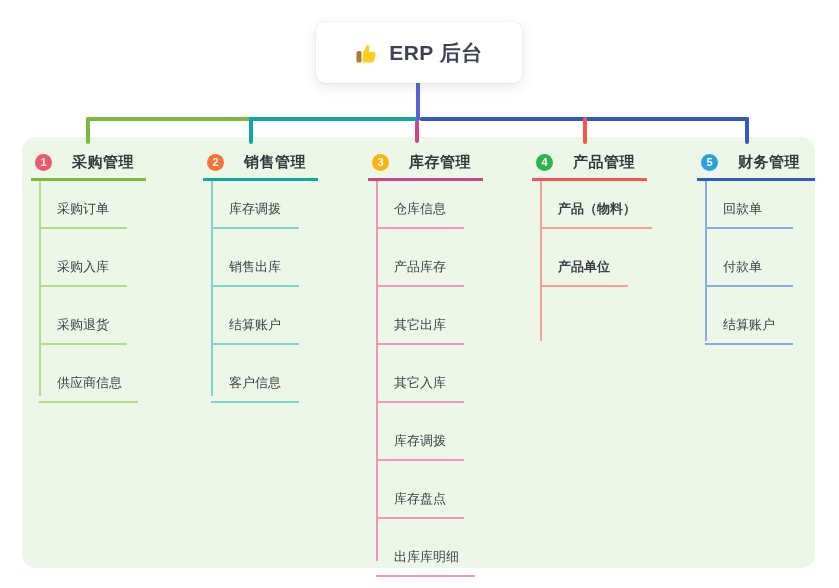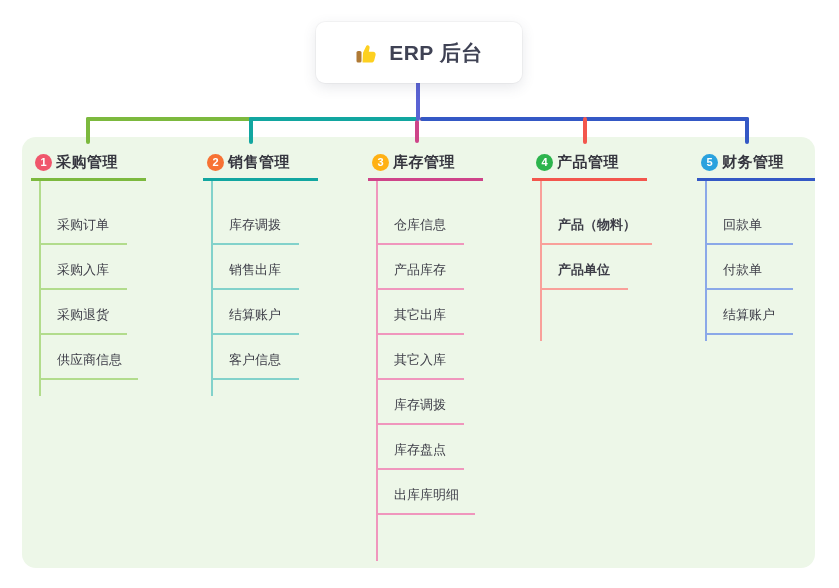--- a/index.html
+++ b/index.html
@@ -26,26 +26,26 @@
   .v-magenta{left:415px;top:120px;height:23px;background:#ce4489;}
   .v-red{left:583px;background:#f3564d;}
   .v-blue{left:745px;background:#3458c5;}
   .v-root{position:absolute;left:416px;top:81px;width:4px;height:40px;background:#5a63d4;border-radius:2px;z-index:2;}
 
   
   .branch{position:absolute;top:146px;width:115px;z-index:2;}
   .branch-header{display:flex;align-items:center;height:32px;border-bottom:3px solid;padding-left:4px;cursor:default;}
   .badge{flex:0 0 auto;width:17px;height:17px;border-radius:50%;color:#fff;font-size:11px;font-weight:600;
     display:inline-flex;align-items:center;justify-content:center;line-height:1;}
-  .branch-title{margin-left:4px;font-size:15px;font-weight:600;color:#36363f;white-space:nowrap;letter-spacing:.5px;}
+  .branch-title{margin-left:20px;font-size:15px;font-weight:600;color:#36363f;white-space:nowrap;letter-spacing:.5px;}
   .children{position:absolute;left:8px;top:35px;}
   .children::before{content:"";position:absolute;left:0;top:0;width:2px;}
-  .child{position:relative;height:45px;box-sizing:border-box;border-bottom:2px solid;display:flex;align-items:flex-end;
+  .child{position:relative;height:58px;box-sizing:border-box;border-bottom:2px solid;display:flex;align-items:flex-end;
     padding:0 16px 9px 18px;width:max-content;min-width:88px;font-size:13px;color:#3e3e48;white-space:nowrap;cursor:default;}
-  .child:first-child{height:64px;}
+  .child:first-child{height:48px;}
 
   .b1{left:31px;}
   .b1 .branch-header{border-color:#7cb93e;} .b1 .badge{background:#f0566c;}
   .b1 .child{border-color:#b2dc8c;} .b1 .children::before{background:#b2dc8c;height:215px;}
 
   .b2{left:203px;}
   .b2 .branch-header{border-color:#12a6a0;} .b2 .badge{background:#f77234;}
   .b2 .child{border-color:#82d2cb;} .b2 .children::before{background:#82d2cb;height:215px;}
 
   .b3{left:368px;}

